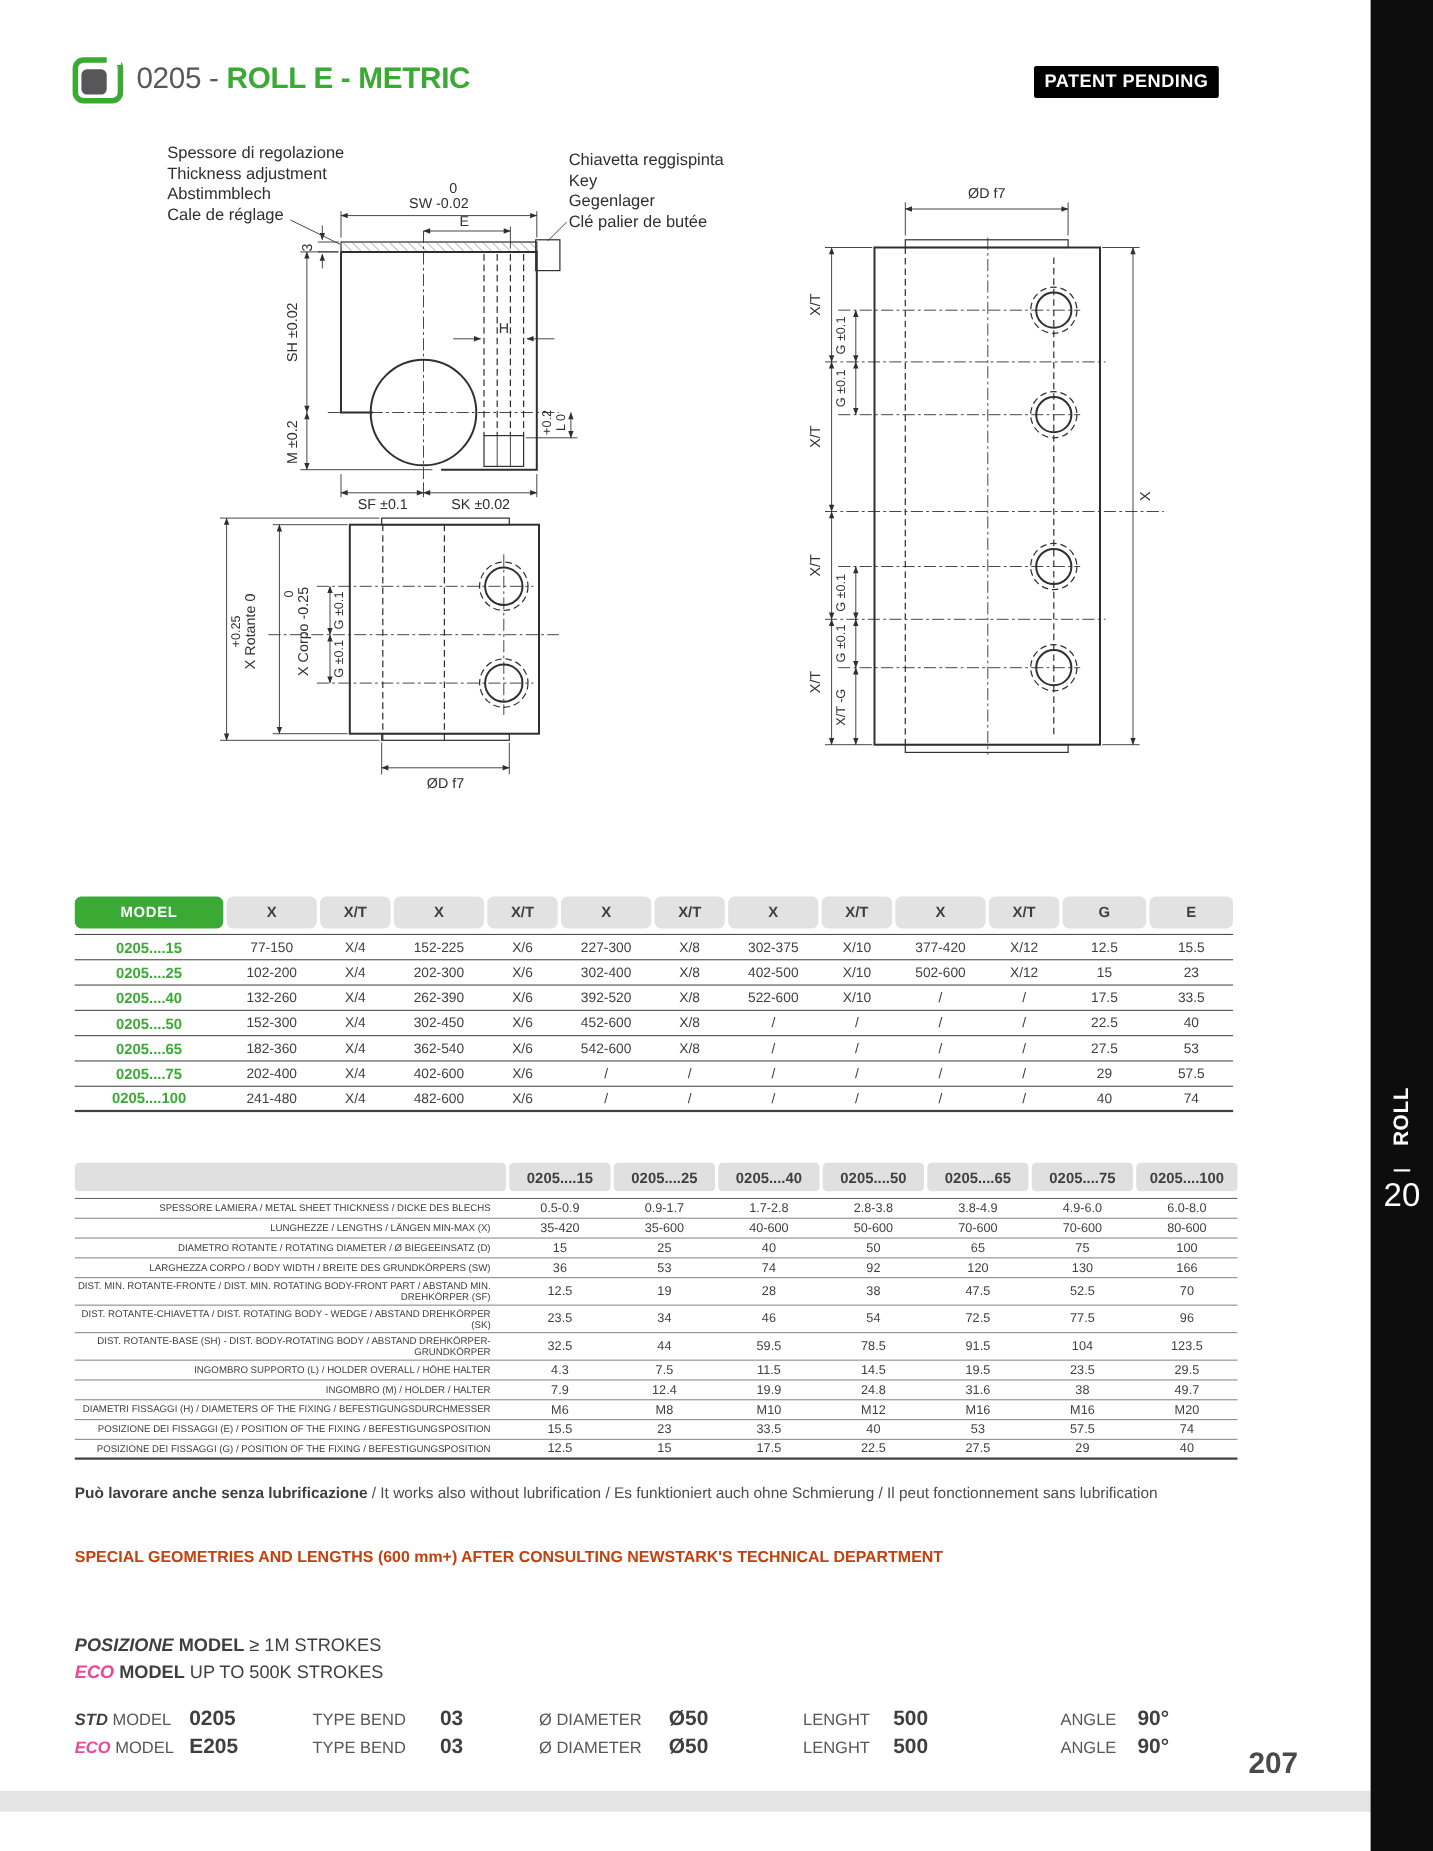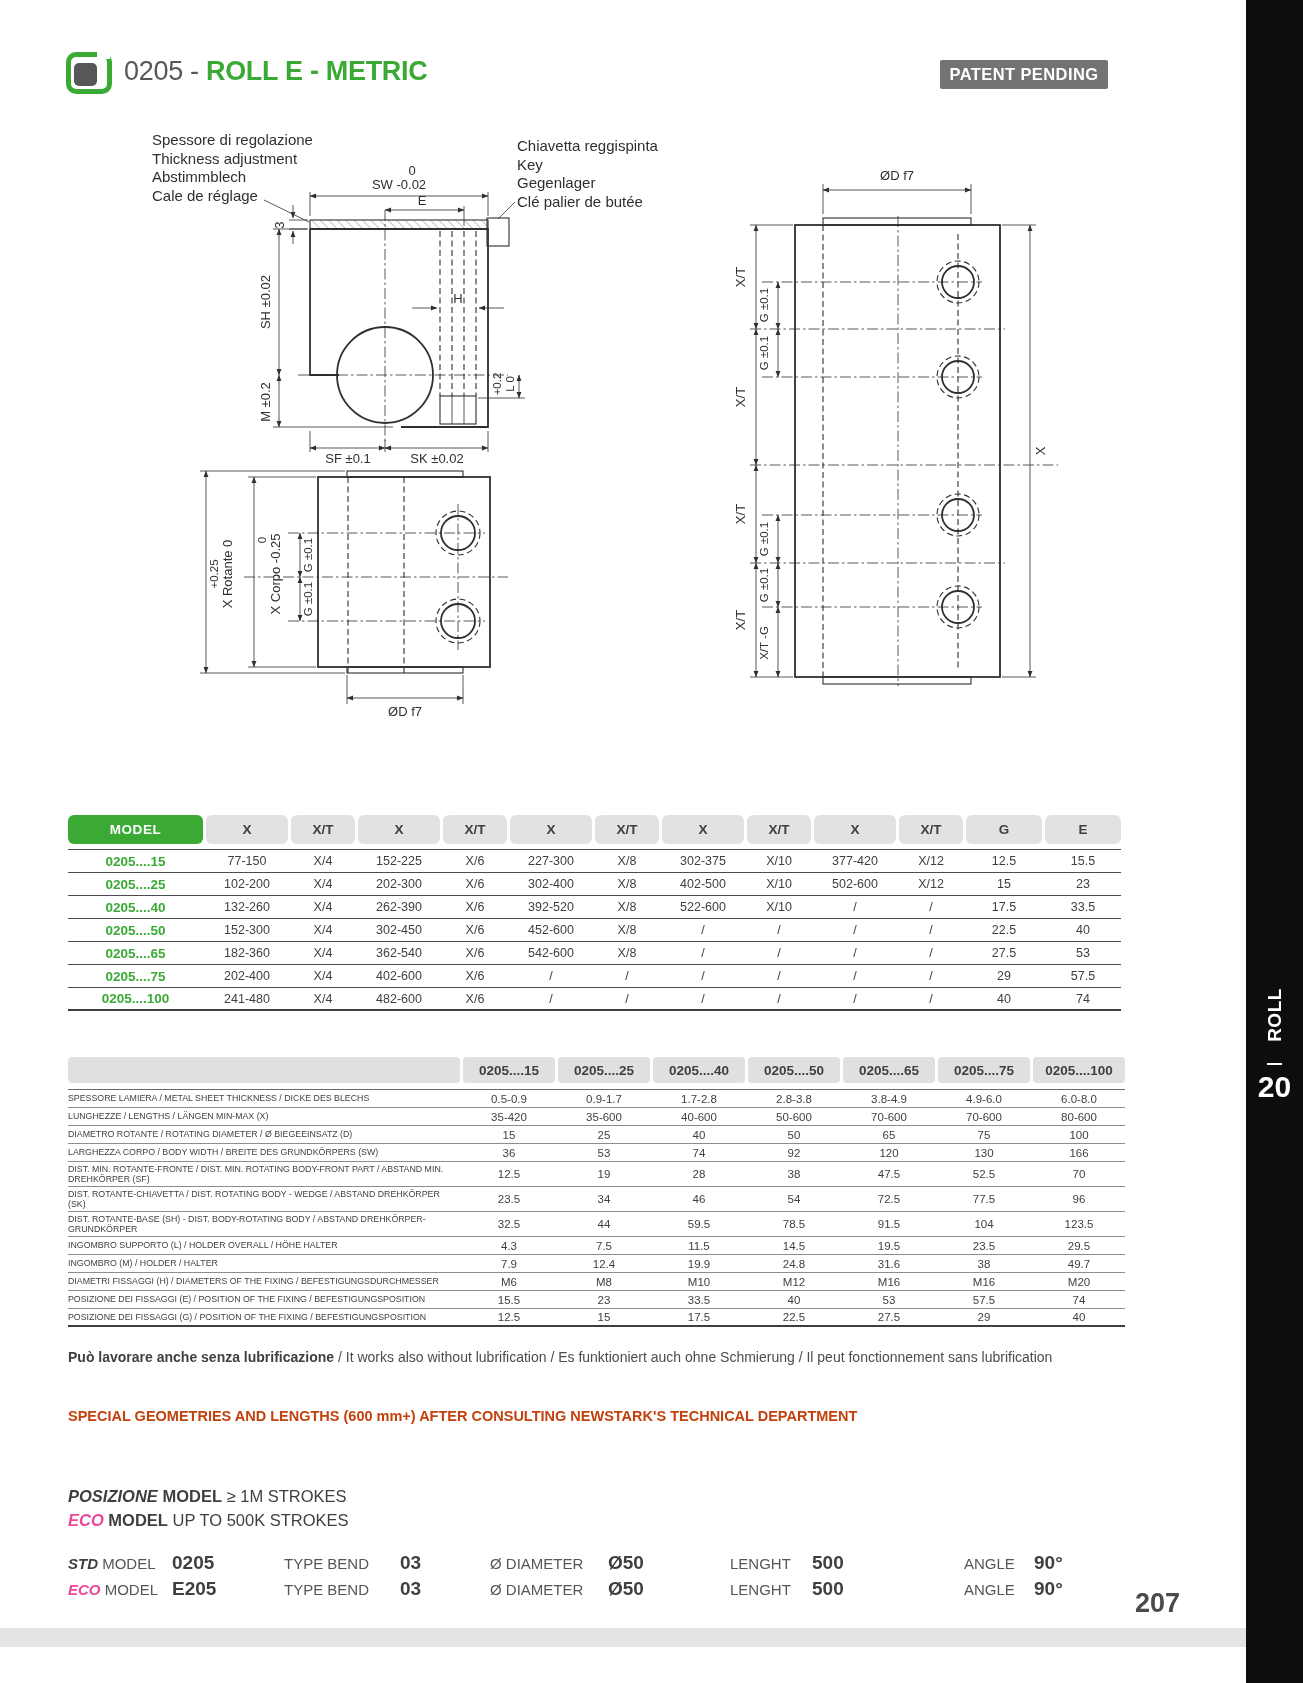--- a/index.html
+++ b/index.html
@@ -11,21 +11,21 @@
 
   
   .logo { position:absolute; left:66px; top:52px; width:46px; height:42px; }
   .logo .frame { position:absolute; inset:0; border:5px solid #3aaa35; border-radius:10px; }
   .logo .notch { position:absolute; right:2px; top:-2px; width:13px; height:9px; background:#fff; }
   .logo .core { position:absolute; left:8px; top:11px; width:23px; height:23px; background:#57575a; border-radius:5px; }
   .title { position:absolute; left:124px; top:56px; font-size:27px; letter-spacing:-0.3px; white-space:nowrap; }
   .title .code { color:#57575a; font-weight:500;text-align:right; }
   .title .name { color:#3aaa35; font-weight:bold; }
   .badge { position:absolute; left:940px; top:60px; width:168px; height:29px;
-    background:#737373; color:#fff; font-weight:bold; font-size:16.5px;
+    background:#000000; color:#fff; font-weight:bold; font-size:16.5px;
     display:flex; align-items:center; justify-content:center; border-radius:2px; letter-spacing:.4px; }
 
   
   .dnote { position:absolute; font-size:15px; line-height:18.5px; color:#2f2f2f; }
   #noteL { left:152px; top:131px; }
   #noteR { left:517px; top:137px; }
 
   
   #draw { position:absolute; left:60px; top:122px; }
   #draw .ln { stroke:#2f2f2f; stroke-width:1.1; fill:none; }
@@ -54,21 +54,21 @@
   .t2 { position:absolute; left:68px; top:1057px; width:1057px; }
   .t2 .grid { display:grid; column-gap:3px;
     grid-template-columns:392px 92px 92px 92px 92px 92px 92px 92px; }
   .t2-head > div { background:#e0e0e0; border-radius:4px; height:26px;
     display:flex; align-items:center; justify-content:center;
     font-size:13.5px; font-weight:bold; color:#3f3f3f; }
   .t2-body { margin-top:6px; border-top:1.2px solid #6a6a6a; }
   .t2-row { min-height:18px; border-bottom:1.2px solid #8d8d8d; align-items:center;
     font-size:11.5px; color:#3f3f3f; text-align:center; padding:1.5px 0; }
   .t2-row:last-child { border-bottom:2.5px solid #3f3f3f; }
-  .t2-row .lbl { font-size:8.8px; line-height:10.5px; text-align:left; padding-right:14px;
+  .t2-row .lbl { font-size:8.8px; line-height:10.5px; text-align:right; padding-right:14px;
     text-transform:uppercase; color:#3f3f3f; }
 
   
   .lub { position:absolute; left:68px; top:1349px; font-size:14px; color:#4c4c4d; width:1060px; }
   .lub b { color:#3f3f3f; }
   .special { position:absolute; left:68px; top:1408px; font-size:14.5px; font-weight:bold; color:#c2410c; }
   .strokes { position:absolute; left:68px; top:1484px; font-size:16.5px; color:#3f3f3f; line-height:24px; }
   .bi { font-weight:bold; font-style:italic; }
   .bd { font-weight:bold; }
   .green { color:#ec4899; }
@@ -86,21 +86,21 @@
     font-size:27px; font-weight:bold; color:#4a4a4b; }
 
   
   .sidebar { position:absolute; left:1246px; top:0; width:57px; height:1683px; background:#0d0d0d; }
   .sb-roll { position:absolute; top:975px; left:0; width:57px; height:80px;
     display:flex; align-items:center; justify-content:center; }
   .sb-roll span { transform:rotate(-90deg); color:#fff; font-weight:bold; font-size:19px;
     letter-spacing:.5px; white-space:nowrap; }
   .sb-sep { position:absolute; top:1063px; left:21px; width:15px; height:2px; background:#fff; }
   .sb-num { position:absolute; top:1070px; left:0; width:57px; text-align:center;
-    color:#fff; font-weight:bold; font-size:30px; }
+    color:#fff; font-weight:normal; font-size:30px; }
 </style>
 </head>
 <body>
 
 <div class="logo">
   <span class="frame"></span>
   <span class="notch"></span>
   <span class="core"></span>
 </div>
 <h1 class="title">

